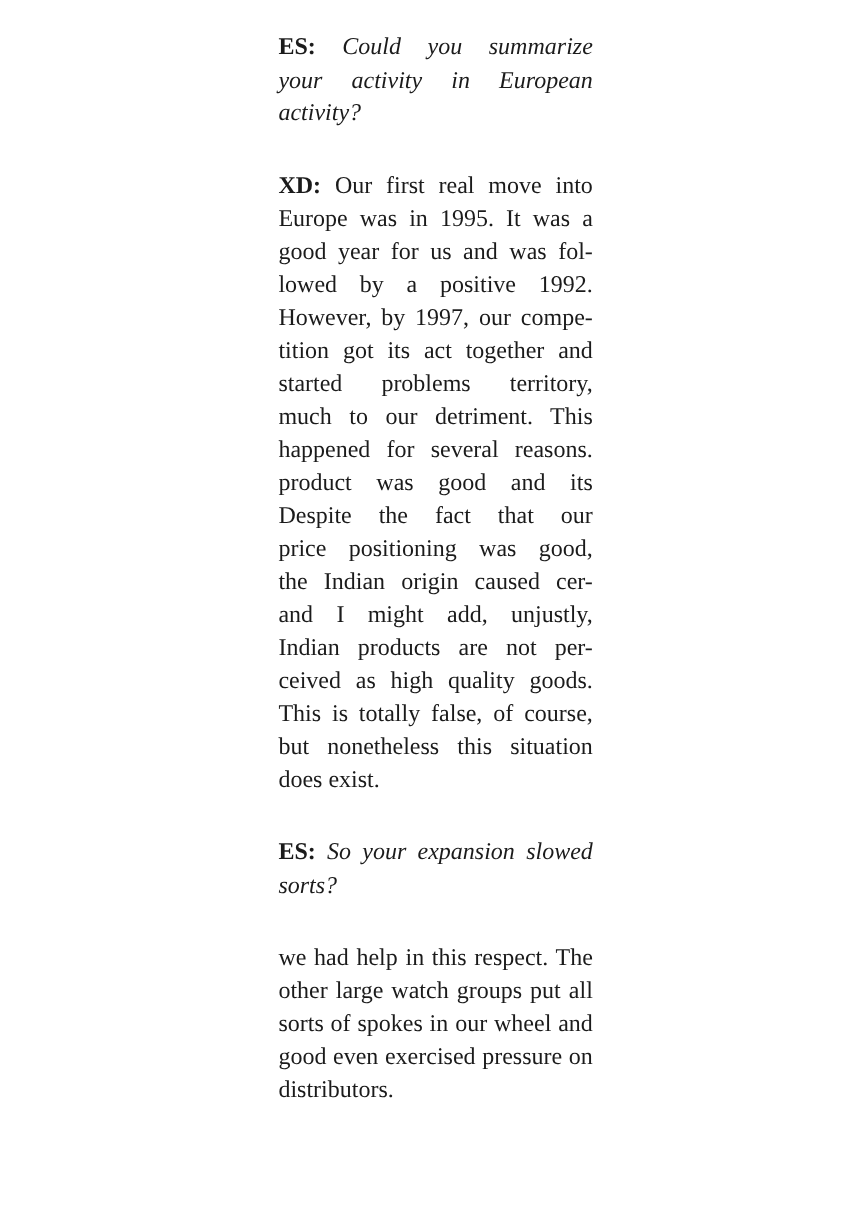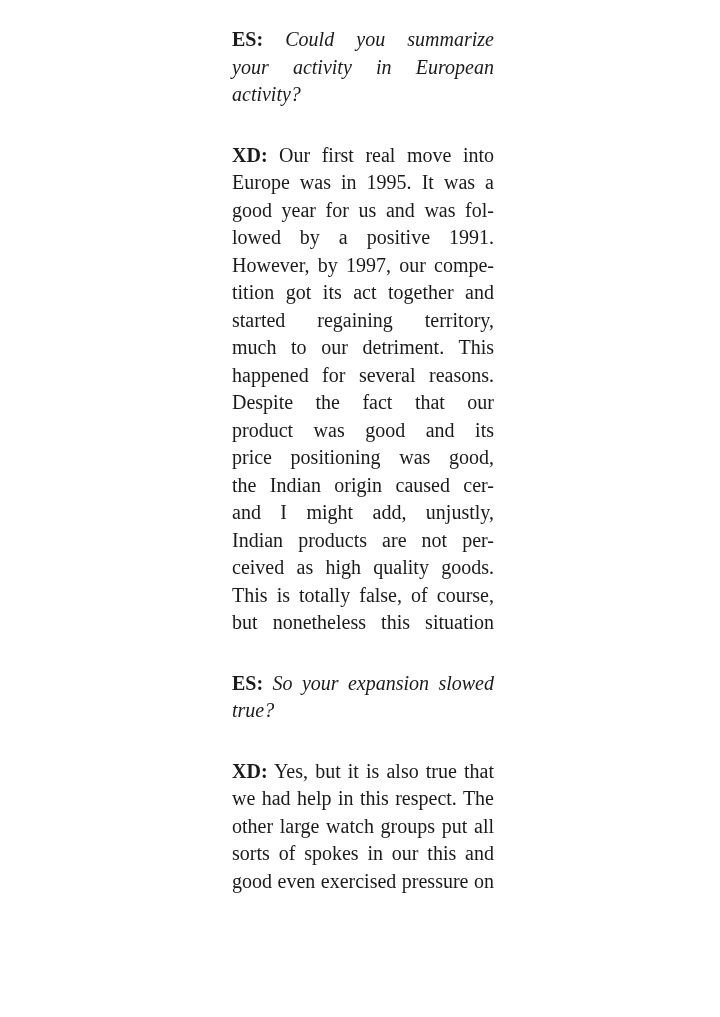--- a/index.html
+++ b/index.html
@@ -54,41 +54,42 @@
   <div class="column" id="interview-column" style="color: rgb(27, 27, 27);">
       <div class="para question">
         <div class="line"><span class="speaker">ES:</span> <span class="body-text">Could you summarize</span></div>
         <div class="line"><span class="body-text">your activity in European</span></div>
         <div class="line last-line"><span class="body-text">activity?</span></div>
       </div>
       <div class="para answer">
         <div class="line"><span class="speaker">XD:</span> <span class="body-text">Our first real move into</span></div>
         <div class="line"><span class="body-text">Europe was in 1995. It was a</span></div>
         <div class="line"><span class="body-text">good year for us and was fol-</span></div>
-        <div class="line"><span class="body-text">lowed by a positive 1991.</span></div>
+        <div class="line"><span class="body-text">lowed by a positive 1992.</span></div>
         <div class="line"><span class="body-text">However, by 1997, our compe-</span></div>
         <div class="line"><span class="body-text">tition got its act together and</span></div>
-        <div class="line"><span class="body-text">started regaining territory,</span></div>
+        <div class="line"><span class="body-text">started problems territory,</span></div>
         <div class="line"><span class="body-text">much to our detriment. This</span></div>
         <div class="line"><span class="body-text">happened for several reasons.</span></div>
+        <div class="line"><span class="body-text">product was good and its</span></div>
         <div class="line"><span class="body-text">Despite the fact that our</span></div>
-        <div class="line"><span class="body-text">product was good and its</span></div>
         <div class="line"><span class="body-text">price positioning was good,</span></div>
         <div class="line"><span class="body-text">the Indian origin caused cer-</span></div>
         <div class="line"><span class="body-text">and I might add, unjustly,</span></div>
         <div class="line"><span class="body-text">Indian products are not per-</span></div>
         <div class="line"><span class="body-text">ceived as high quality goods.</span></div>
         <div class="line"><span class="body-text">This is totally false, of course,</span></div>
         <div class="line"><span class="body-text">but nonetheless this situation</span></div>
+        <div class="line last-line"><span class="body-text">does exist.</span></div>
       </div>
       <div class="para question">
         <div class="line"><span class="speaker">ES:</span> <span class="body-text">So your expansion slowed</span></div>
-        <div class="line last-line"><span class="body-text">true?</span></div>
+        <div class="line last-line"><span class="body-text">sorts?</span></div>
       </div>
       <div class="para answer">
-        <div class="line"><span class="speaker">XD:</span> <span class="body-text">Yes, but it is also true that</span></div>
         <div class="line"><span class="body-text">we had help in this respect. The</span></div>
         <div class="line"><span class="body-text">other large watch groups put all</span></div>
-        <div class="line"><span class="body-text">sorts of spokes in our this and</span></div>
+        <div class="line"><span class="body-text">sorts of spokes in our wheel and</span></div>
         <div class="line"><span class="body-text">good even exercised pressure on</span></div>
+        <div class="line last-line"><span class="body-text">distributors.</span></div>
       </div>
     </div>
 </div>
 
 </body></html>

